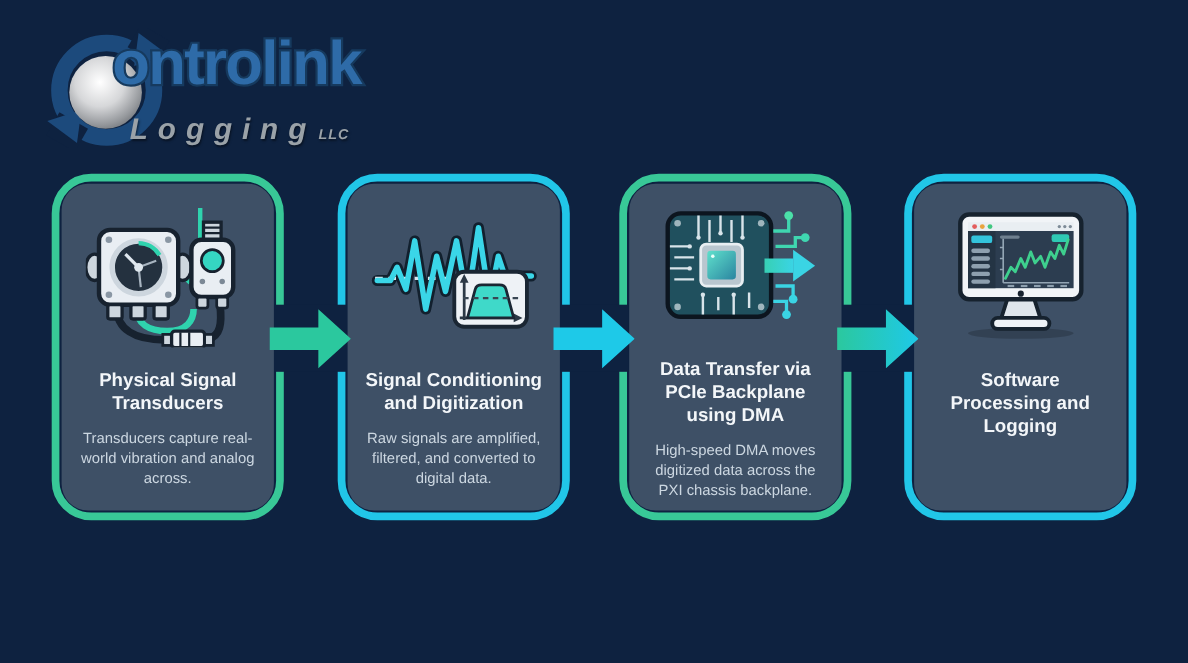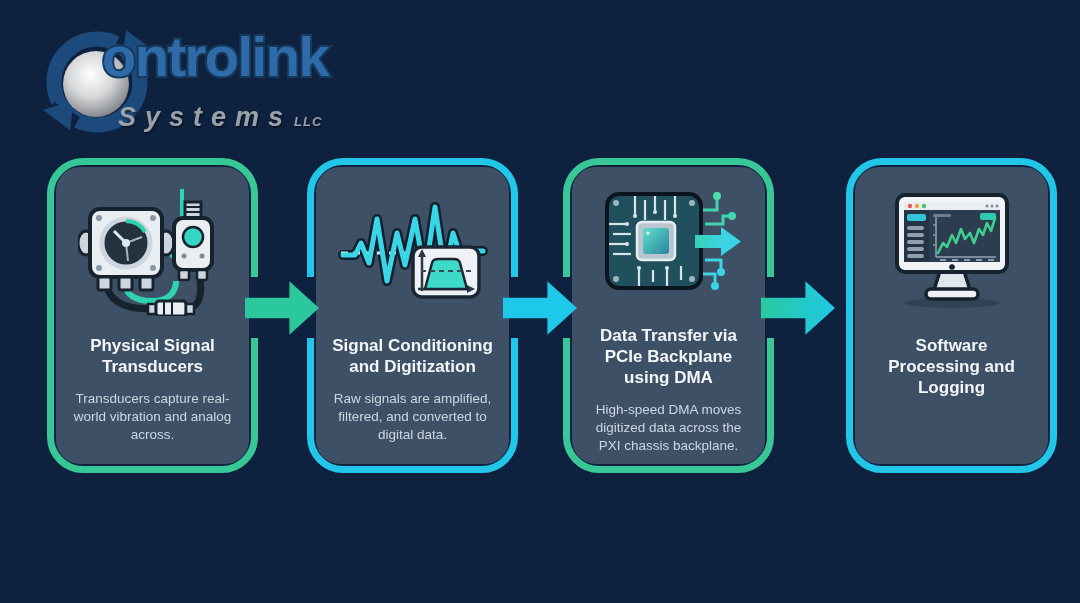--- a/index.html
+++ b/index.html
@@ -82,21 +82,21 @@
       <circle cx="55" cy="56" r="43" fill="none" stroke="#1c4a7c" stroke-width="15"></circle>
       <rect x="78" y="2" width="30" height="24" fill="#0e2240" transform="rotate(30 93 14)"></rect>
       <rect x="4" y="82" width="30" height="24" fill="#0e2240" transform="rotate(30 19 94)"></rect>
       <polygon points="84,4 111,24 80,34" fill="#1c4a7c"></polygon>
       <polygon points="28,104 1,84 32,74" fill="#1c4a7c"></polygon>
       <circle cx="54" cy="58" r="33" fill="url(#sphereGrad)"></circle>
     </svg>
     <svg class="wordmark-svg" width="300" height="80" viewBox="0 0 300 80">
       <text x="0" y="58">ontrolink</text>
     </svg>
-    <div class="logo-sub"><span>Systems</span><span class="logo-llc">LLC</span></div>
+    <div class="logo-sub"><span>Logging</span><span class="logo-llc">LLC</span></div>
   </div>
 
   <div class="card b-green" style="left:47px;">
     <div class="card-inner">
       <div class="icon-wrap">
         <svg width="150" height="132" viewBox="0 0 150 130">
 
           <path d="M28 94 C28 114 44 124 72 124 L80 124" fill="none" stroke="#17222f" stroke-width="7"></path>
           <path d="M122 92 C124 110 122 120 112 123" fill="none" stroke="#17222f" stroke-width="7"></path>
           <path d="M46 94 C46 110 58 116 74 116 C92 116 98 106 98 96" fill="none" stroke="#2fd3ae" stroke-width="6"></path>
@@ -230,21 +230,21 @@
           <polygon points="138,104 130,100 130,108" fill="#2b3845"></polygon>
           <path d="M88 104 L95 78 Q96 74 101 74 L117 74 Q122 74 123 78 L130 104 Z" fill="#3fd9c9" stroke="#1a2633" stroke-width="2.5"></path>
           <line x1="84" y1="86" x2="136" y2="86" stroke="#394653" stroke-width="2" stroke-dasharray="5 4"></line>
         </svg>
       </div>
       <div class="card-title">Signal Conditioning and Digitization</div>
       <div class="card-desc">Raw signals are amplified, filtered, and converted to digital data.</div>
     </div>
   </div>
 
-  <div class="card b-cyan" style="left:846px;">
+  <div class="card b-cyan" style="left:822px;">
     <div class="card-inner">
       <div class="icon-wrap">
         <svg width="152" height="132" viewBox="0 0 152 130">
           <ellipse cx="76" cy="118" rx="48" ry="5" fill="rgba(0,0,0,0.18)"></ellipse>
 
           <path d="M64 86 L88 86 L94 105 L58 105 Z" fill="#dfe6ec" stroke="#16222e" stroke-width="3.5"></path>
           <rect x="50" y="104" width="52" height="10" rx="5" fill="#eef2f6" stroke="#16222e" stroke-width="3.5"></rect>
 
           <rect x="21" y="10" width="110" height="77" rx="8" fill="#f1f4f7" stroke="#16222e" stroke-width="4"></rect>
           <rect x="28" y="17" width="96" height="8" fill="#e9eef2"></rect>

